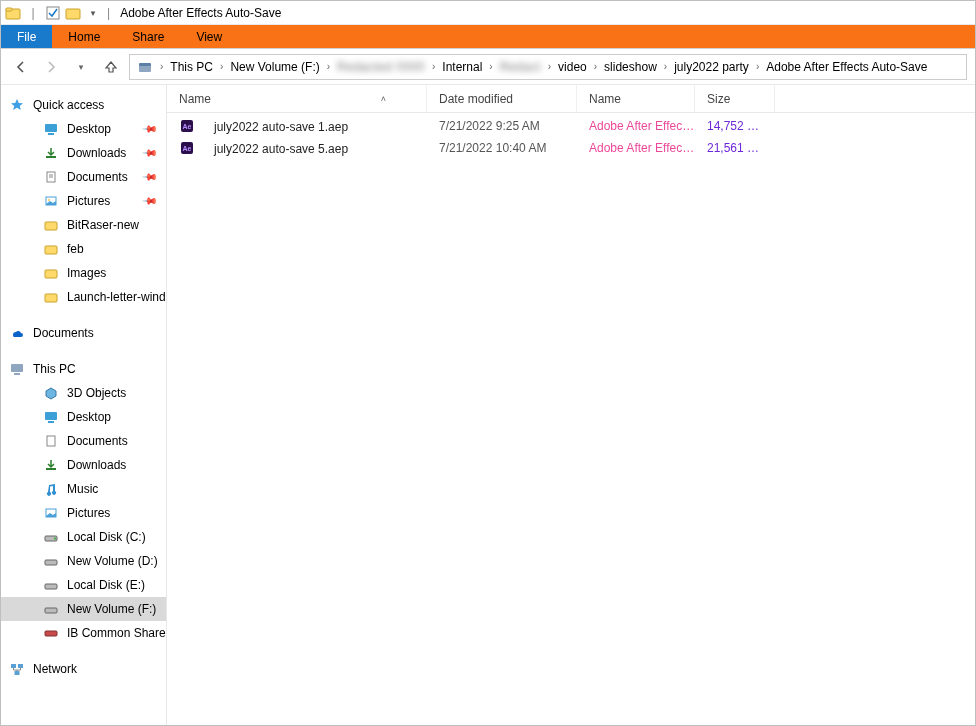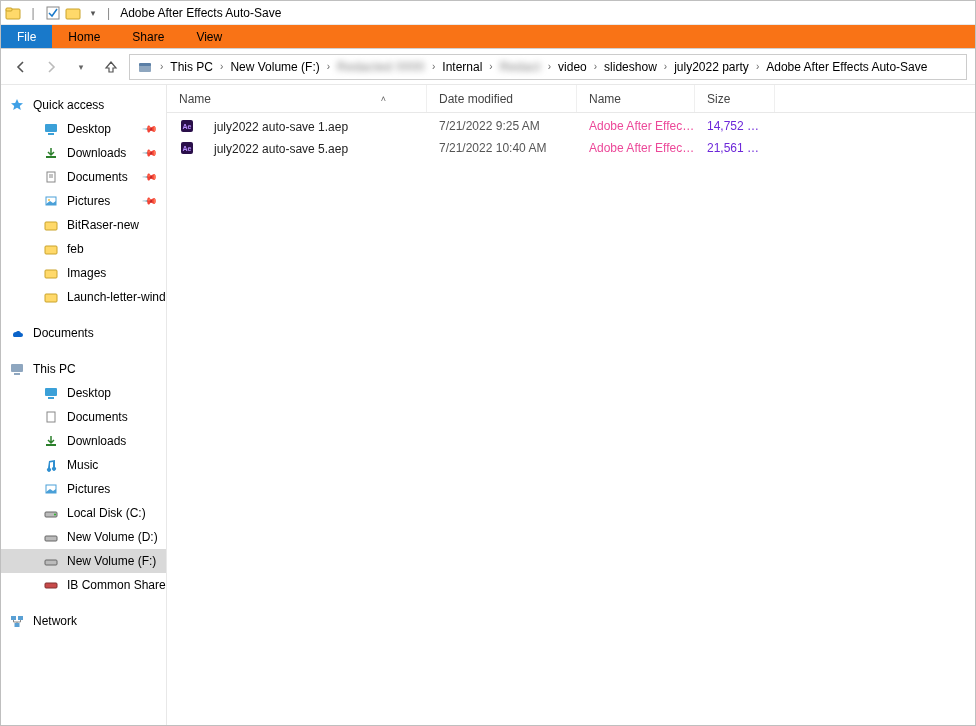--- a/index.html
+++ b/index.html
@@ -311,20 +311,28 @@
           <svg width="14" height="14">
             <rect x="1" y="2" width="12" height="8" fill="#8ea6bf" rx="1"></rect>
             <rect x="4" y="11" width="6" height="2" fill="#8ea6bf"></rect>
           </svg>
         </span>
       <span>This PC</span>
     </div>
     <div class="side-item indent">
       <span class="side-icon">
           <svg width="14" height="14">
+            <path d="M7 2 L12 5 L12 10 L7 13 L2 10 L2 5 Z" fill="#6db6e2" stroke="#3c79a5"></path>
+          </svg>
+        </span>
+      <span>3D Objects</span>
+    </div>
+    <div class="side-item indent">
+      <span class="side-icon">
+          <svg width="14" height="14">
             <rect x="1" y="2" width="12" height="8" fill="#3ba0d8" rx="1"></rect>
             <rect x="4" y="11" width="6" height="2" fill="#3ba0d8"></rect>
           </svg>
         </span>
       <span>Desktop</span>
     </div>
     <div class="side-item indent">
       <span class="side-icon">
           <svg width="14" height="14">
             <rect x="3" y="2" width="8" height="10" fill="#fff" stroke="#888"></rect>
@@ -367,20 +375,28 @@
         </span>
       <span>Local Disk (C:)</span>
     </div>
     <div class="side-item indent">
       <span class="side-icon">
           <svg width="14" height="14">
             <rect x="1" y="6" width="12" height="5" fill="#bbb" stroke="#666" rx="1"></rect>
           </svg>
         </span>
       <span>New Volume (D:)</span>
+    </div>
+    <div class="side-item indent">
+      <span class="side-icon">
+          <svg width="14" height="14">
+            <rect x="1" y="6" width="12" height="5" fill="#bbb" stroke="#666" rx="1"></rect>
+          </svg>
+        </span>
+      <span>Local Disk (E:)</span>
     </div>
     <div class="side-item indent sel">
       <span class="side-icon">
           <svg width="14" height="14">
             <rect x="1" y="6" width="12" height="5" fill="#bbb" stroke="#666" rx="1"></rect>
           </svg>
         </span>
       <span>New Volume (F:)</span>
     </div>
     <div class="side-item indent">

